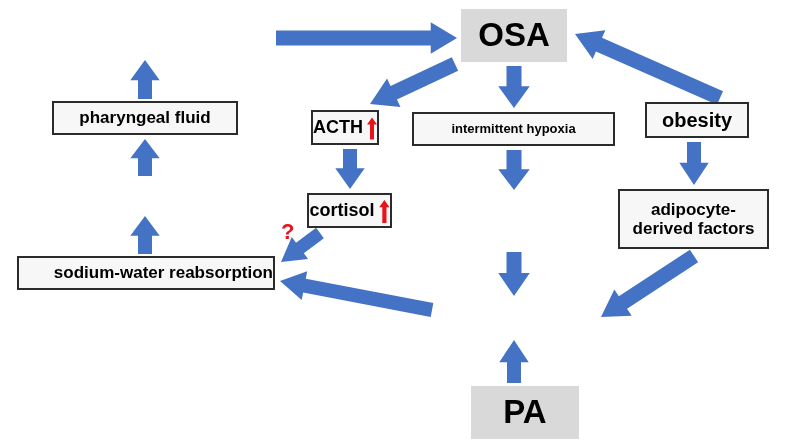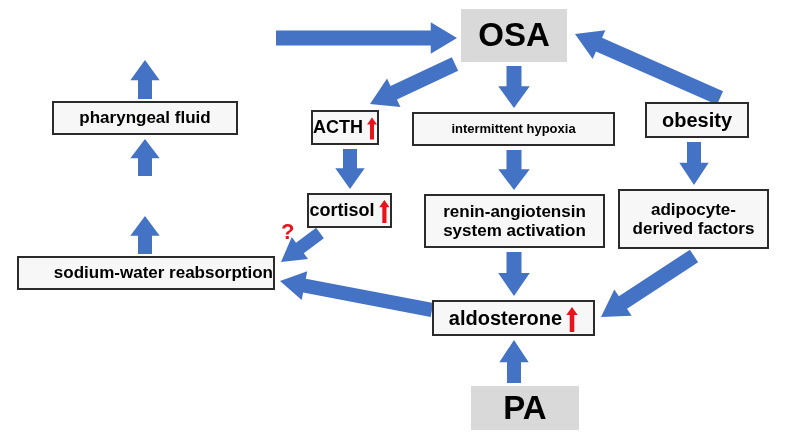--- a/index.html
+++ b/index.html
@@ -104,36 +104,24 @@
       <span class="lbl">cortisol</span>
       <span class="up-arrow">
         <svg viewBox="0 0 10 22" width="100%" height="23">
           <polygon points="5,0 10,7 7,7 7,22 3,22 3,7 0,7" fill="#e8141b"></polygon>
         </svg>
       </span>
     </div>
     <div class="node boxed" style="left: 412px; top: 112px; width: 203px; height: 34px; font-size: 13px;">
       <span class="lbl">intermittent hypoxia</span>
     </div>
-    <div class="node boxed" style="left: 424px; top: 194px; width: 181px; height: 54px; font-size: 17px;">
-      <span class="lbl">renin-angiotensin
-system activation</span>
-    </div>
     <div class="node boxed" style="left: 645px; top: 102px; width: 104px; height: 36px; font-size: 20px;">
       <span class="lbl">obesity</span>
     </div>
     <div class="node boxed" style="left: 618px; top: 189px; width: 151px; height: 60px; font-size: 17px;">
       <span class="lbl">adipocyte-
 derived factors</span>
     </div>
-    <div class="node boxed" style="left: 432px; top: 300px; width: 163px; height: 36px; font-size: 20px;">
-      <span class="lbl">aldosterone</span>
-      <span class="up-arrow">
-        <svg viewBox="0 0 10 22" width="100%" height="25">
-          <polygon points="5,0 10,7 7,7 7,22 3,22 3,7 0,7" fill="#e8141b"></polygon>
-        </svg>
-      </span>
-    </div>
-    <div class="node shaded" style="left: 471px; top: 386px; width: 108px; height: 44px; font-size: 33px;">
+    <div class="node shaded" style="left: 471px; top: 386px; width: 108px; height: 53px; font-size: 33px;">
       <span class="lbl">PA</span>
     </div>
     <div class="qmark" style="left: 281px; top: 219px; font-size: 22px; color: rgb(232, 20, 27);">?</div>
   </div>
 
 </body></html>

